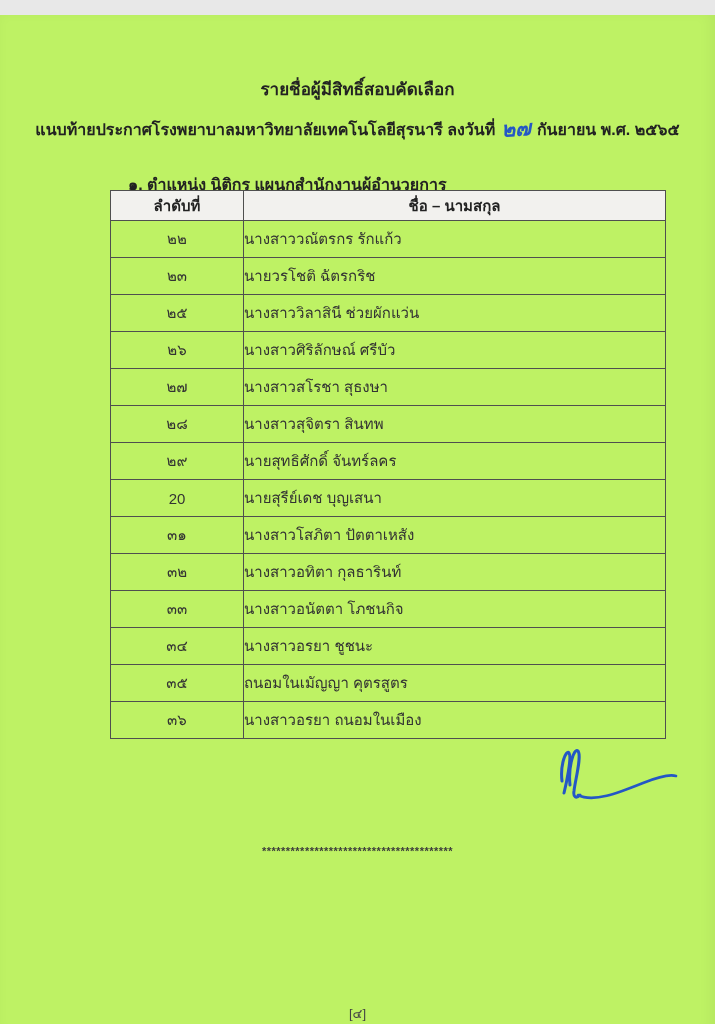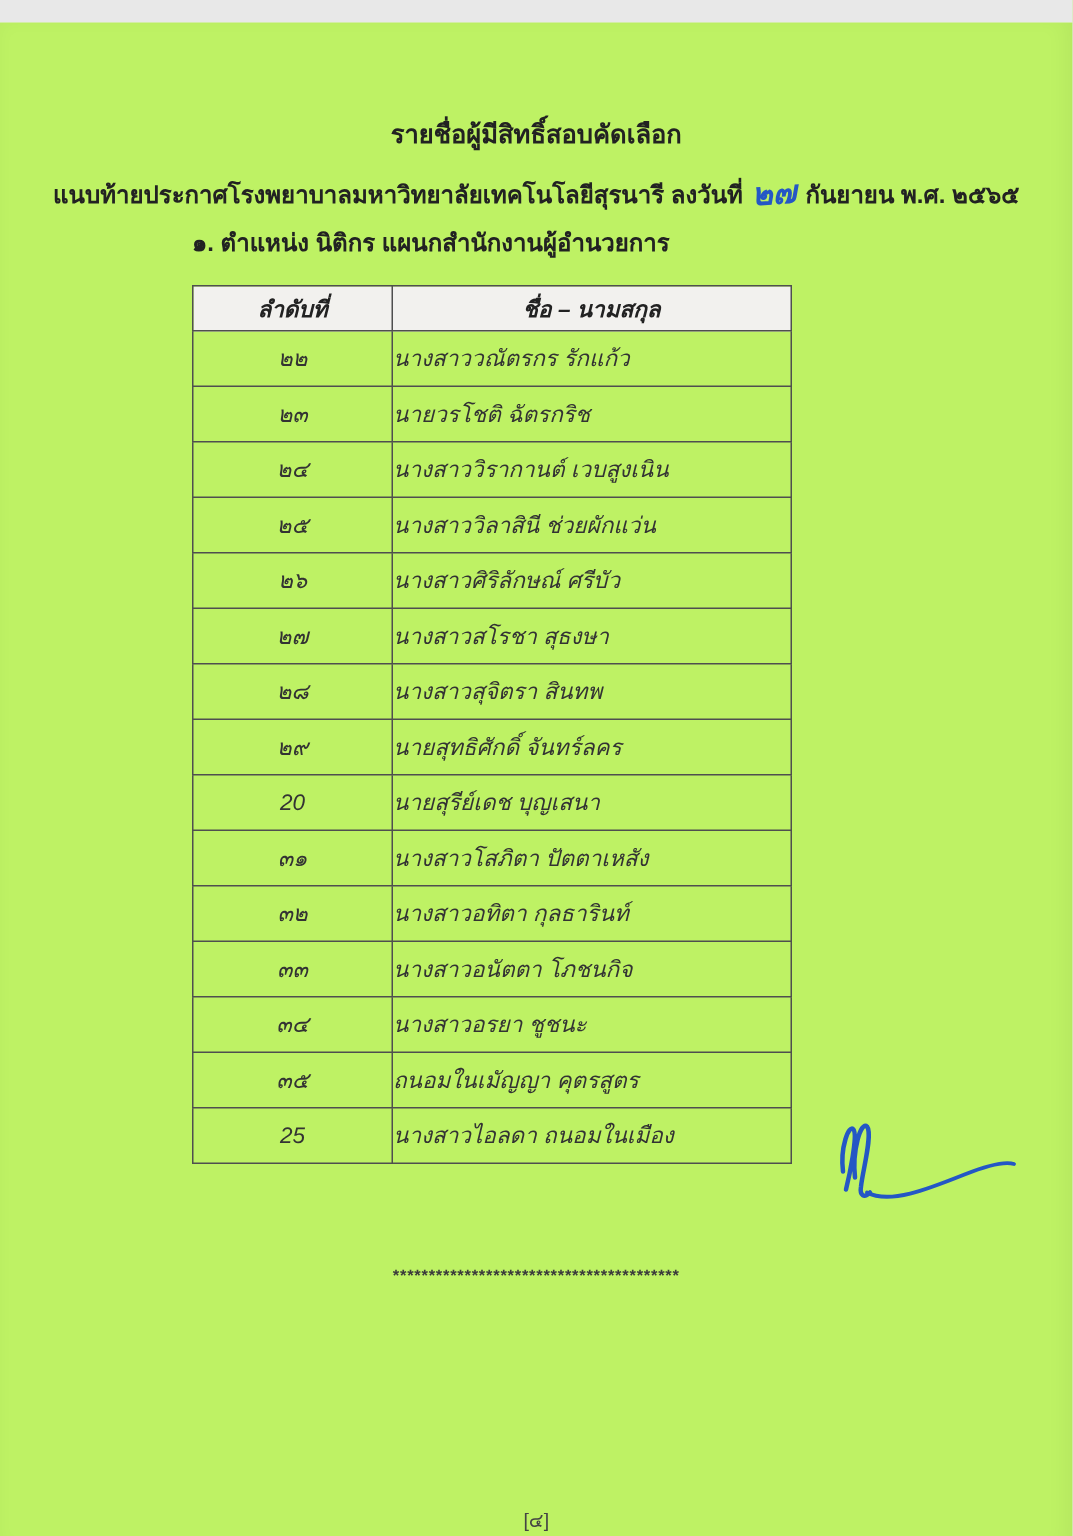--- a/index.html
+++ b/index.html
@@ -27,30 +27,29 @@
   .handwritten-date{
     display:inline-block;
     color:#2457c5;
     font-size:21px;
     font-weight:bold;
     transform:rotate(-4deg) translateY(1px);
     margin:0 6px;
     font-style:italic;
   }
   .section-heading{
-    position:absolute;top:134px;left:128px;
+    position:absolute;top:157px;left:128px;
     font-size:16px;font-weight:bold;color:#222;
   }
   table.roster{
-    position:absolute;top:175px;left:128px;
-    width:400px;
+    position:absolute;top:175px;left:110px;
+    width:556px;
     border-collapse:collapse;
     table-layout:fixed;
     font-size:15px;
-    font-style:italic;
   }
   table.roster col.c-no{width:133px;}
   table.roster th,table.roster td{
     border:1px solid #4f4f4f;
     padding:0;
   }
   table.roster th{
     height:29px;
     background:#f2f1ee;
     font-weight:bold;
@@ -109,24 +108,20 @@
     <tr>
       <td class="cell-no">๒๒</td>
       <td class="cell-name">นางสาววณัตรกร รักแก้ว</td>
     </tr>
 
     <tr>
       <td class="cell-no">๒๓</td>
       <td class="cell-name">นายวรโชติ ฉัตรกริช</td>
     </tr>
 
-    <tr>
-      <td class="cell-no">๒๔</td>
-      <td class="cell-name">นางสาววิรากานต์ เวบสูงเนิน</td>
-    </tr>
 
     <tr>
       <td class="cell-no">๒๕</td>
       <td class="cell-name">นางสาววิลาสินี ช่วยผักแว่น</td>
     </tr>
 
     <tr>
       <td class="cell-no">๒๖</td>
       <td class="cell-name">นางสาวศิริลักษณ์ ศรีบัว</td>
     </tr>
@@ -170,22 +165,22 @@
       <td class="cell-no">๓๔</td>
       <td class="cell-name">นางสาวอรยา ชูชนะ</td>
     </tr>
 
     <tr>
       <td class="cell-no">๓๕</td>
       <td class="cell-name">ถนอมในเมัญญา คุตรสูตร</td>
     </tr>
 
     <tr>
-      <td class="cell-no">25</td>
-      <td class="cell-name">นางสาวไอลดา ถนอมในเมือง</td>
+      <td class="cell-no">๓๖</td>
+      <td class="cell-name">นางสาวอรยา ถนอมในเมือง</td>
     </tr>
   </tbody>
   </table>
 
   <svg class="signature" viewBox="0 0 150 80" xmlns="http://www.w3.org/2000/svg">
     <path d="M14 40 C 12 24, 18 8, 21 12 C 24 16, 18 44, 16 52
              M22 44 C 20 26, 26 6, 30 10 C 34 15, 27 40, 26 50
              C 25 56, 28 58, 32 54" fill="none" stroke="#2457c5" stroke-width="3" stroke-linecap="round"></path>
     <path d="M30 54 C 45 62, 70 52, 95 42 C 110 36, 122 33, 128 35" fill="none" stroke="#2457c5" stroke-width="2.6" stroke-linecap="round"></path>
   </svg>

